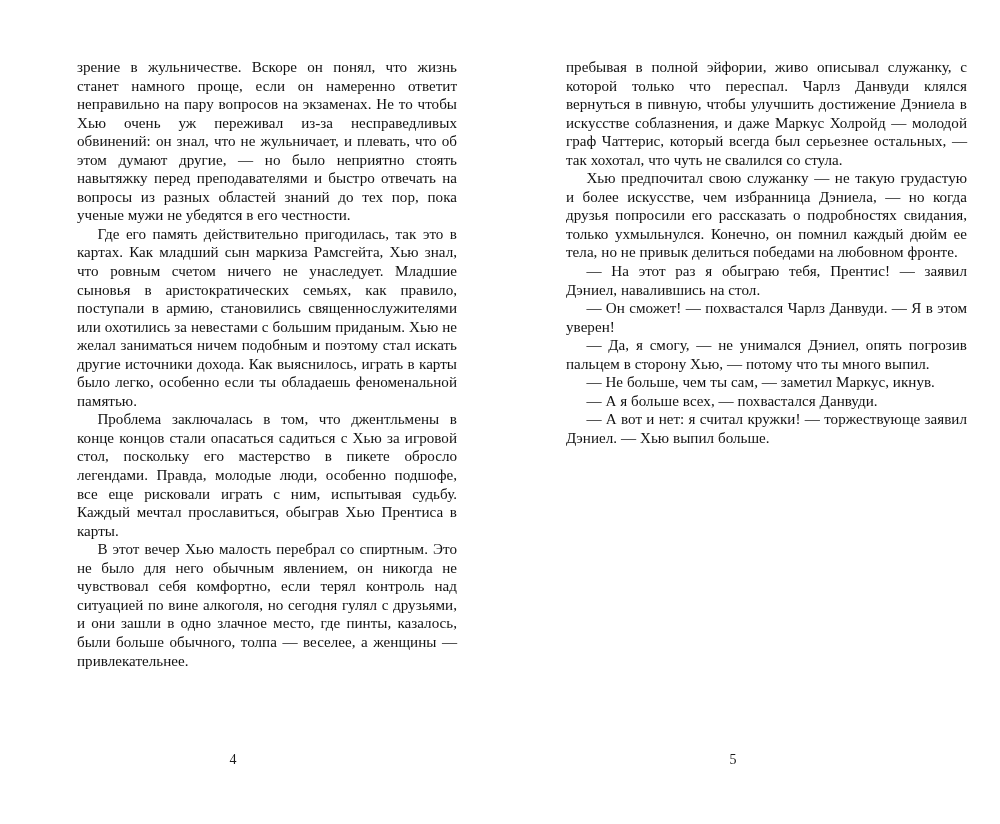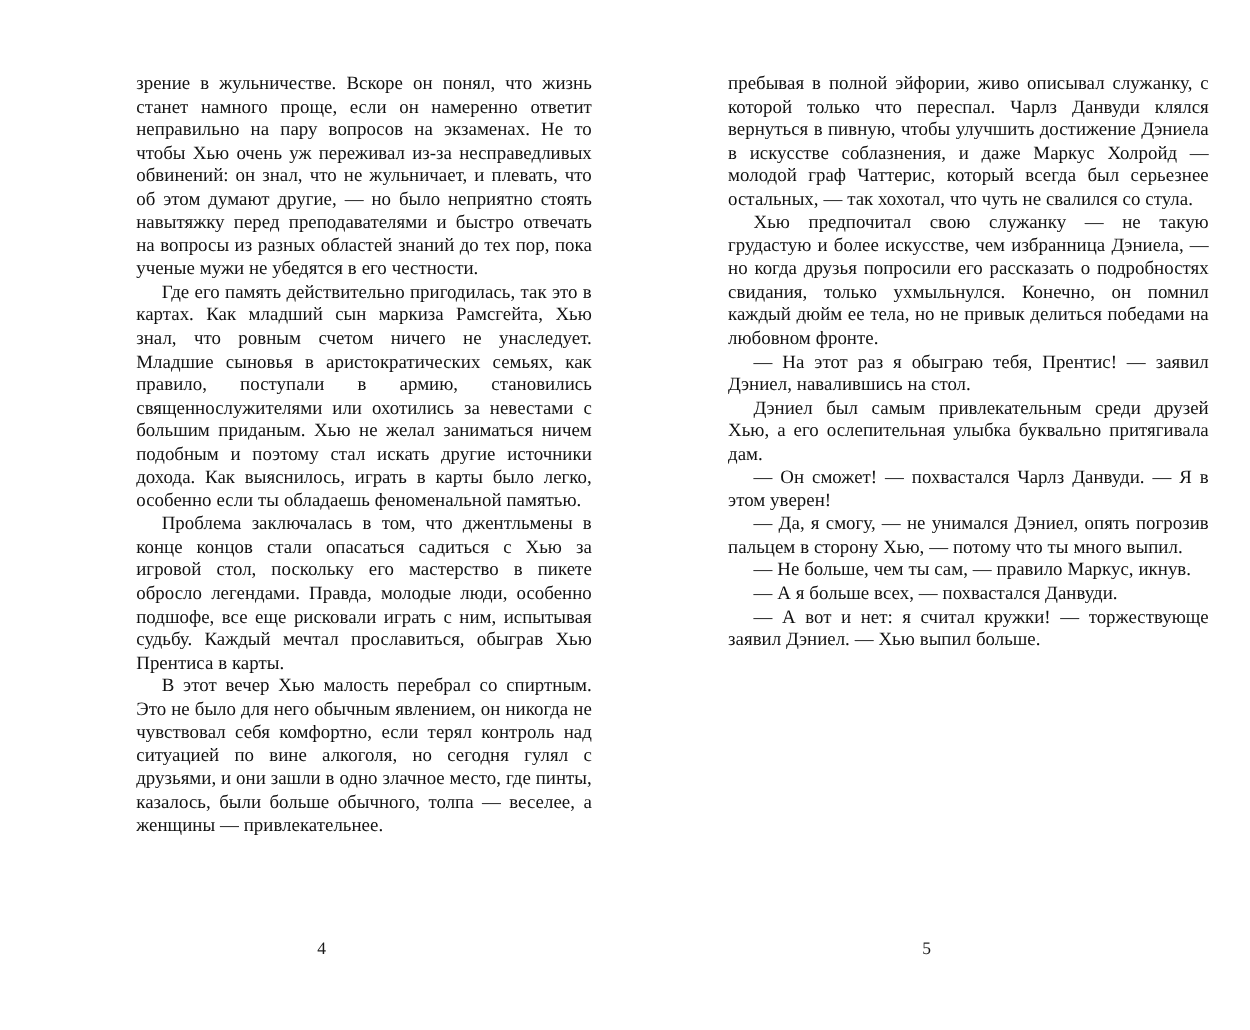--- a/index.html
+++ b/index.html
@@ -25,21 +25,20 @@
   }
   .page {
     position: relative;
     height: 824px;
     background: #ffffff;
     box-sizing: border-box;
   }
   .page-left {
     width: 500px;
     padding: 58px 43px 0 77px;
-    margin-left: 32px;
   }
   .page-right {
     width: 500px;
     padding: 58px 33px 0 66px;
   }
   .textblock {
     width: 100%;
   }
   .para {
     margin: 0;
@@ -92,23 +91,22 @@
     <div class="page-number">4</div>
   </div>
 
   <div class="gutter"></div>
 
   <div class="page page-right">
     <div class="textblock">
       <p class="para cont">пребывая в полной эйфории, живо описывал служанку, с которой только что переспал. Чарлз Данвуди клялся вернуться в пивную, чтобы улучшить достижение Дэниела в искусстве соблазнения, и даже Маркус Холройд — молодой граф Чаттерис, который всегда был серьезнее остальных, — так хохотал, что чуть не свалился со стула.</p>
       <p class="para">Хью предпочитал свою служанку — не такую грудастую и более искусстве, чем избранница Дэниела, — но когда друзья попросили его рассказать о подробностях свидания, только ухмыльнулся. Конечно, он помнил каждый дюйм ее тела, но не привык делиться победами на любовном фронте.</p>
       <p class="para">— На этот раз я обыграю тебя, Прентис! — заявил Дэниел, навалившись на стол.</p>
-      <p class="para">Дэниел был самым привлекательным среди друзей Хью, а его ослепительная улыбка буквально притягивала дам.</p>
       <p class="para">— Он сможет! — похвастался Чарлз Данвуди. — Я в этом уверен!</p>
       <p class="para">— Да, я смогу, — не унимался Дэниел, опять погрозив пальцем в сторону Хью, — потому что ты много выпил.</p>
-      <p class="para">— Не больше, чем ты сам, — правило Маркус, икнув.</p>
+      <p class="para">— Не больше, чем ты сам, — заметил Маркус, икнув.</p>
       <p class="para">— А я больше всех, — похвастался Данвуди.</p>
       <p class="para">— А вот и нет: я считал кружки! — торжествующе заявил Дэниел. — Хью выпил больше.</p>
     </div>
     <div class="page-number">5</div>
   </div>
 
 </div>
 
 </body></html>

